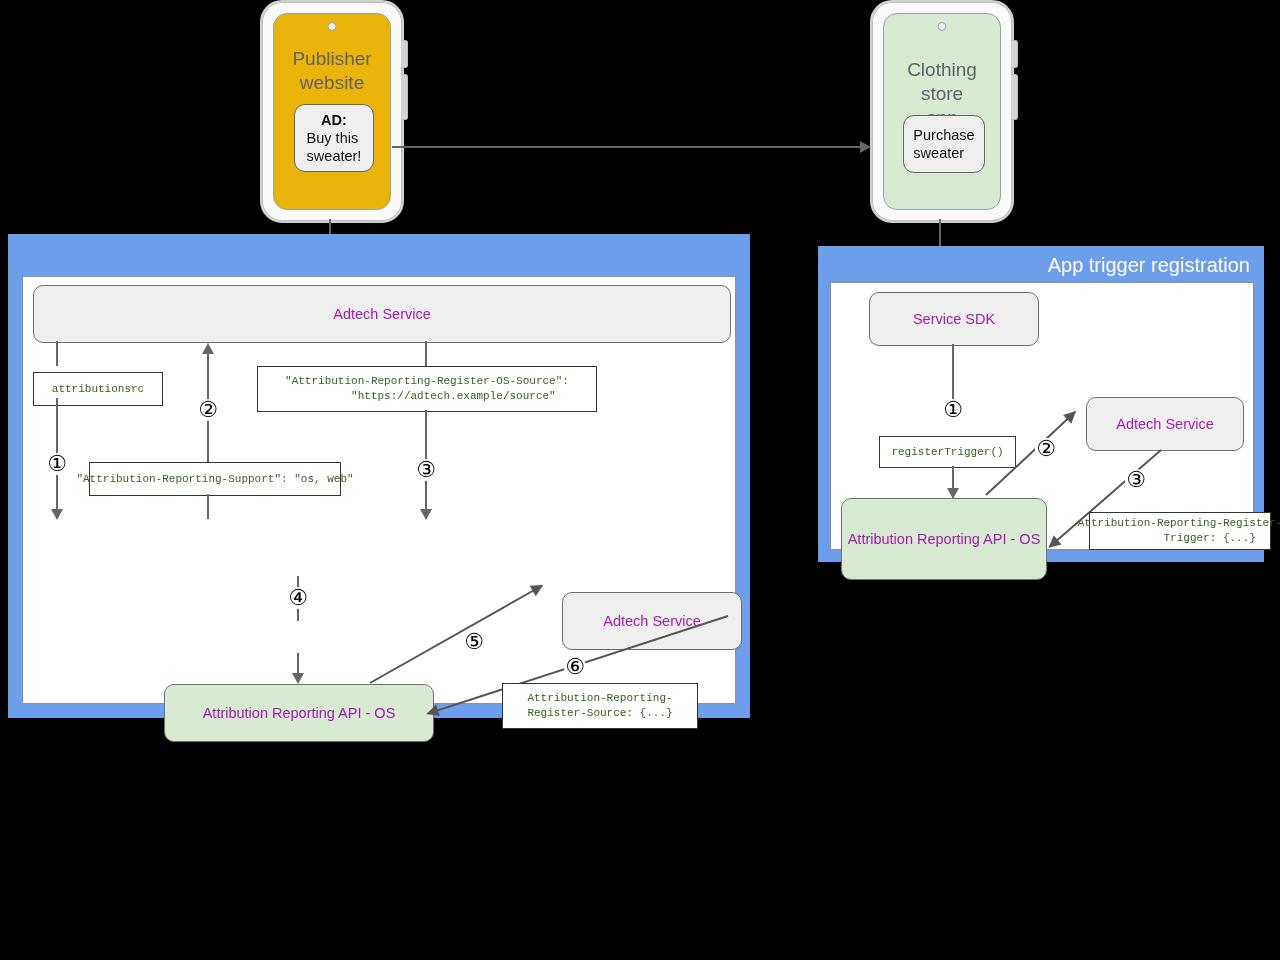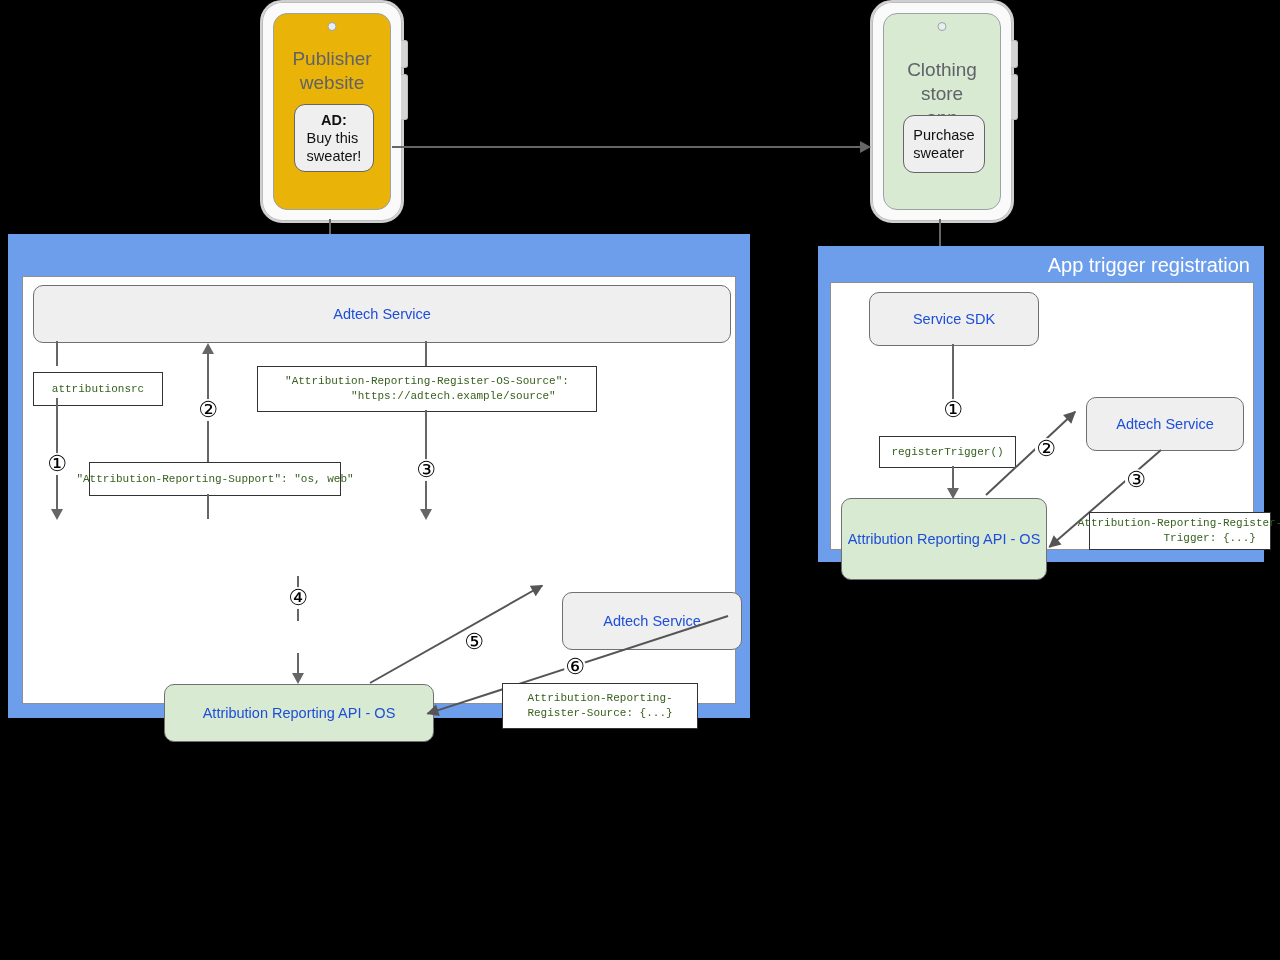--- a/index.html
+++ b/index.html
@@ -24,21 +24,21 @@
   .screen-app{background:#d9ead3;}
 
   
   .panel{position:absolute;background:#6d9eeb;}
   .panel .ptitle{position:absolute;top:7px;color:#fff;font-size:20px;line-height:24px;}
   .panel .inner{position:absolute;background:#fff;border:1px solid #8f8f8f;}
 
   
   .node{position:absolute;display:flex;align-items:center;justify-content:center;
         text-align:center;border:1px solid #707070;border-radius:10px;
-        color:#1d4ed8;font-size:14.5px;}
+        color:#a21caf;font-size:14.5px;}
   .node.grey{background:#efefef;}
   .node.blueg{background:#d4e1e4;}
   .node.greeng{background:#d9ead3;}
   .codebox{position:absolute;display:flex;align-items:center;justify-content:center;
         text-align:center;border:1px solid #333;background:#fff;
         color:#38601f;font-family:"Liberation Mono",monospace;font-size:11px;line-height:15px;
         white-space:pre;}
 
   
   .ln{position:absolute;background:#666;}

